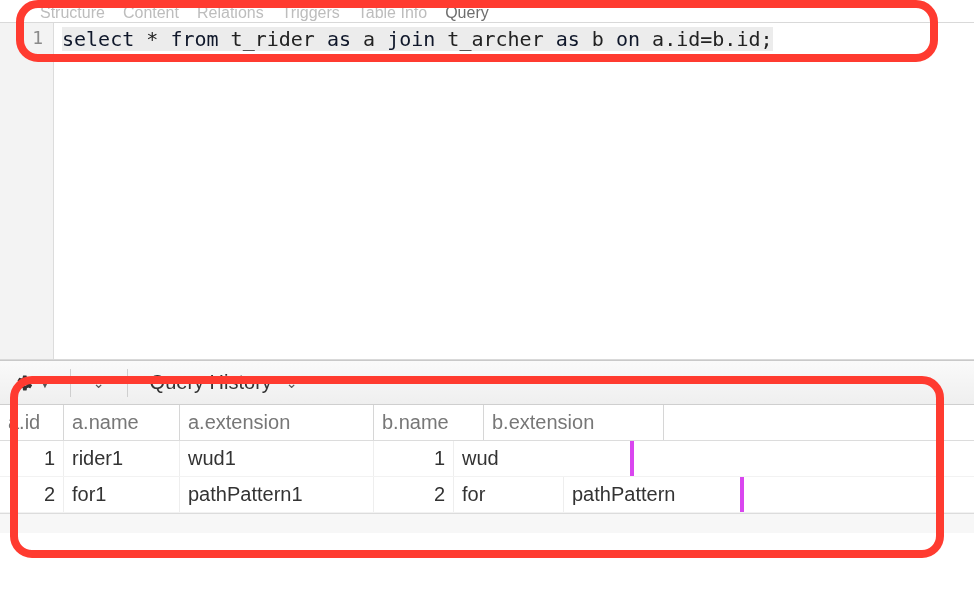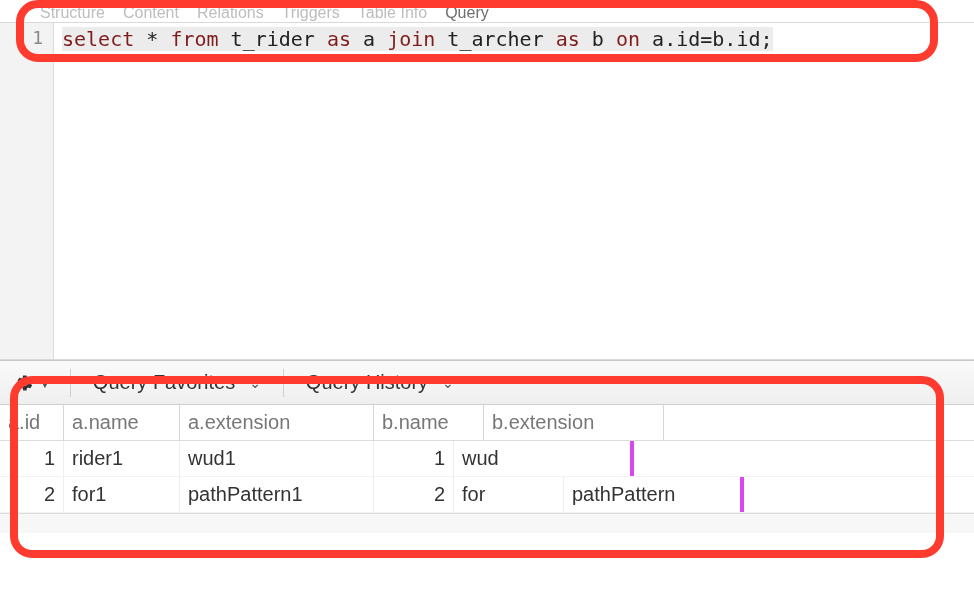--- a/index.html
+++ b/index.html
@@ -56,21 +56,21 @@
   .editor {
     flex: 1;
     padding: 4px 8px 0 8px;
     font-family: Menlo, Consolas, monospace;
     font-size: 20px;
     color: #222;
     white-space: pre;
     overflow: hidden;
   }
   .editor .line1 { background: #ececec; display: inline-block; }
-  .kw { color: #7f1d1d; }
+  .kw { color: #0f172a; }
   .txt { color: #222; }
 
   .results-area {
     border-top: 1px solid #c9c9c9;
   }
 
   .toolbar {
     display: flex;
     align-items: center;
     height: 44px;
@@ -168,21 +168,20 @@
     <div class="gear-btn">
       <span>
         <svg width="18" height="18" viewBox="0 0 24 24" fill="#333">
             <path d="M19.14,12.94a7.14,7.14,0,0,0,.05-.94,7.14,7.14,0,0,0-.05-.94l2.11-1.65a.5.5,0,0,0,.12-.64l-2-3.46a.5.5,0,0,0-.61-.22l-2.49,1a7,7,0,0,0-1.63-.94l-.38-2.65A.5.5,0,0,0,13.77,2H9.77a.5.5,0,0,0-.49.42L8.9,5.07a7,7,0,0,0-1.63.94l-2.49-1a.5.5,0,0,0-.61.22l-2,3.46a.5.5,0,0,0,.12.64L4.4,11a7.14,7.14,0,0,0-.05.94,7.14,7.14,0,0,0,.05.94L2.29,14.53a.5.5,0,0,0-.12.64l2,3.46a.5.5,0,0,0,.61.22l2.49-1a7,7,0,0,0,1.63.94l.38,2.65a.5.5,0,0,0,.49.42h4a.5.5,0,0,0,.49-.42l.38-2.65a7,7,0,0,0,1.63-.94l2.49,1a.5.5,0,0,0,.61-.22l2-3.46a.5.5,0,0,0-.12-.64ZM11.77,15.5A3.5,3.5,0,1,1,15.27,12,3.5,3.5,0,0,1,11.77,15.5Z"></path>
           </svg>
       </span>
       <span class="chev">▼</span>
     </div>
     <div class="tb-sep"></div>
     <div class="tb-drop">
-      <span>Query Favorites</span>
       <span class="chev">⌄</span>
     </div>
     <div class="tb-sep"></div>
     <div class="tb-drop">
       <span>Query History</span>
       <span class="chev">⌄</span>
     </div>
   </div>
 
   <div class="grid">

